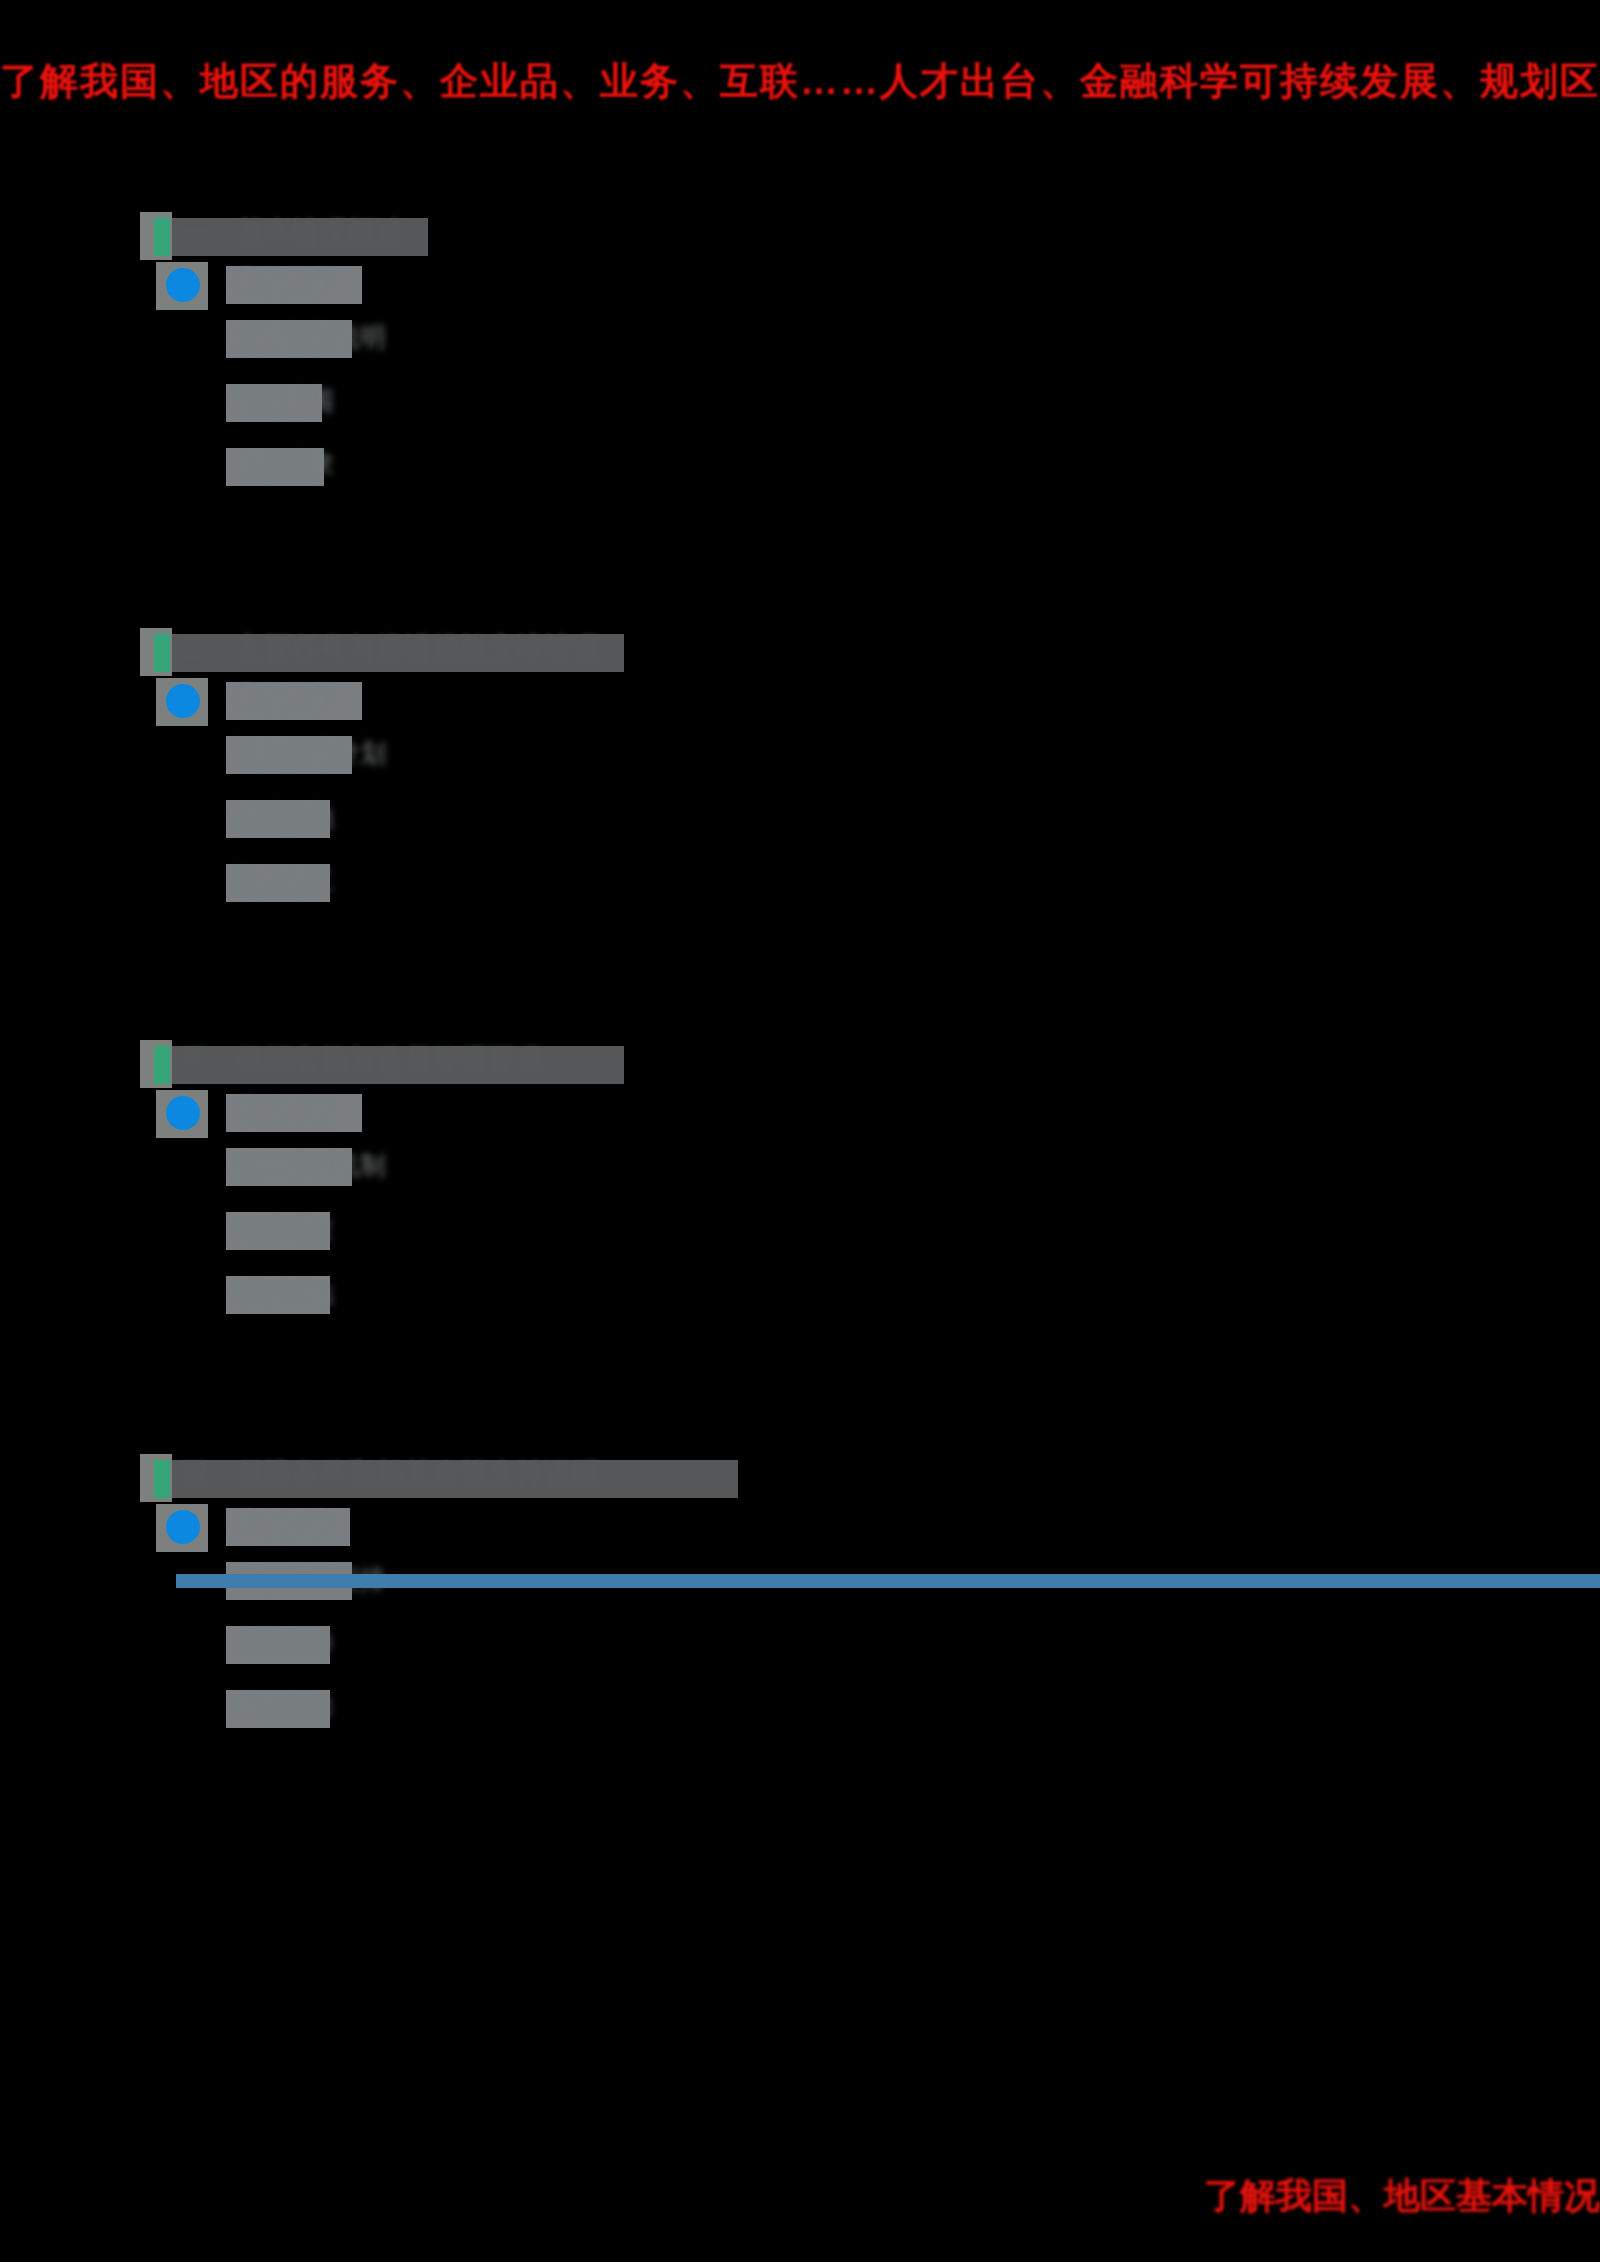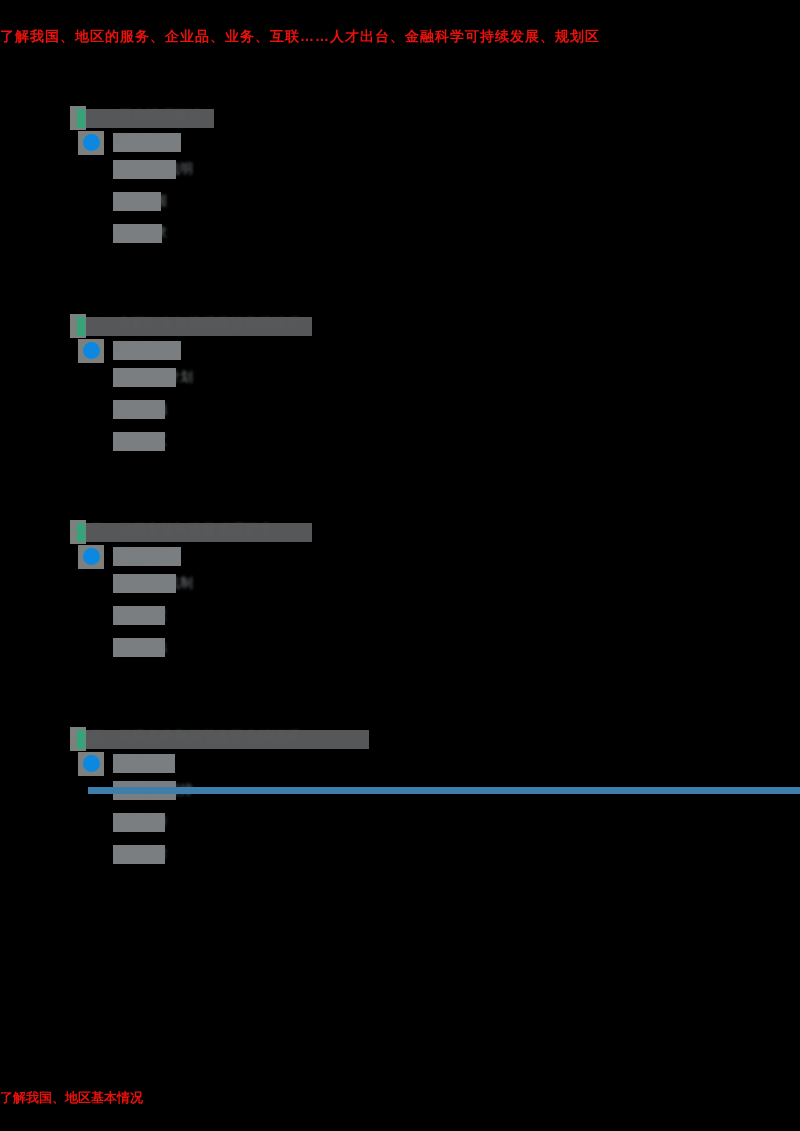--- a/index.html
+++ b/index.html
@@ -6,22 +6,22 @@
   html,body{ background:#000; }
   body{
     width:800px; height:1131px; position:relative; overflow:hidden;
     font-family:"Liberation Sans", sans-serif;
     background:#000; color:#fff;
   }
 
   
   .doc-title{
     position:absolute; left:0; top:28px; width:800px;
-    text-align:left;
-    font-size:14px; font-weight:bold; letter-spacing:1px;
+    text-align:right;
+    font-size:19px; font-weight:bold; letter-spacing:1px;
     color:#e8110c;
     filter: blur(0.6px);
     white-space:nowrap;
   }
 
   
   .section{ position:absolute; left:0; width:800px; }
 
   .sec-header{
     position:relative; height:24px; margin-left:70px;
@@ -82,22 +82,22 @@
   
   .blue-rule{
     position:absolute; left:88px; top:787px;
     width:712px; height:7px; background:#3e7dac;
     z-index:5;
   }
 
   
   .footer{
     position:absolute; left:0; bottom:24px; width:800px;
-    text-align:left; color:#e8110c;
-    font-size:13px; font-weight:bold; line-height:18px;
+    text-align:right; color:#e8110c;
+    font-size:18px; font-weight:bold; line-height:18px;
     filter: blur(0.7px);
   }
   .footer div{ white-space:nowrap; }
 </style>
 </head>
 <body>
 
 <div class="doc-title">了解我国、地区的服务、企业品、业务、互联……人才出台、金融科学可持续发展、规划区</div>
 
 <div class="section" id="sec0" style="top:106px;">

